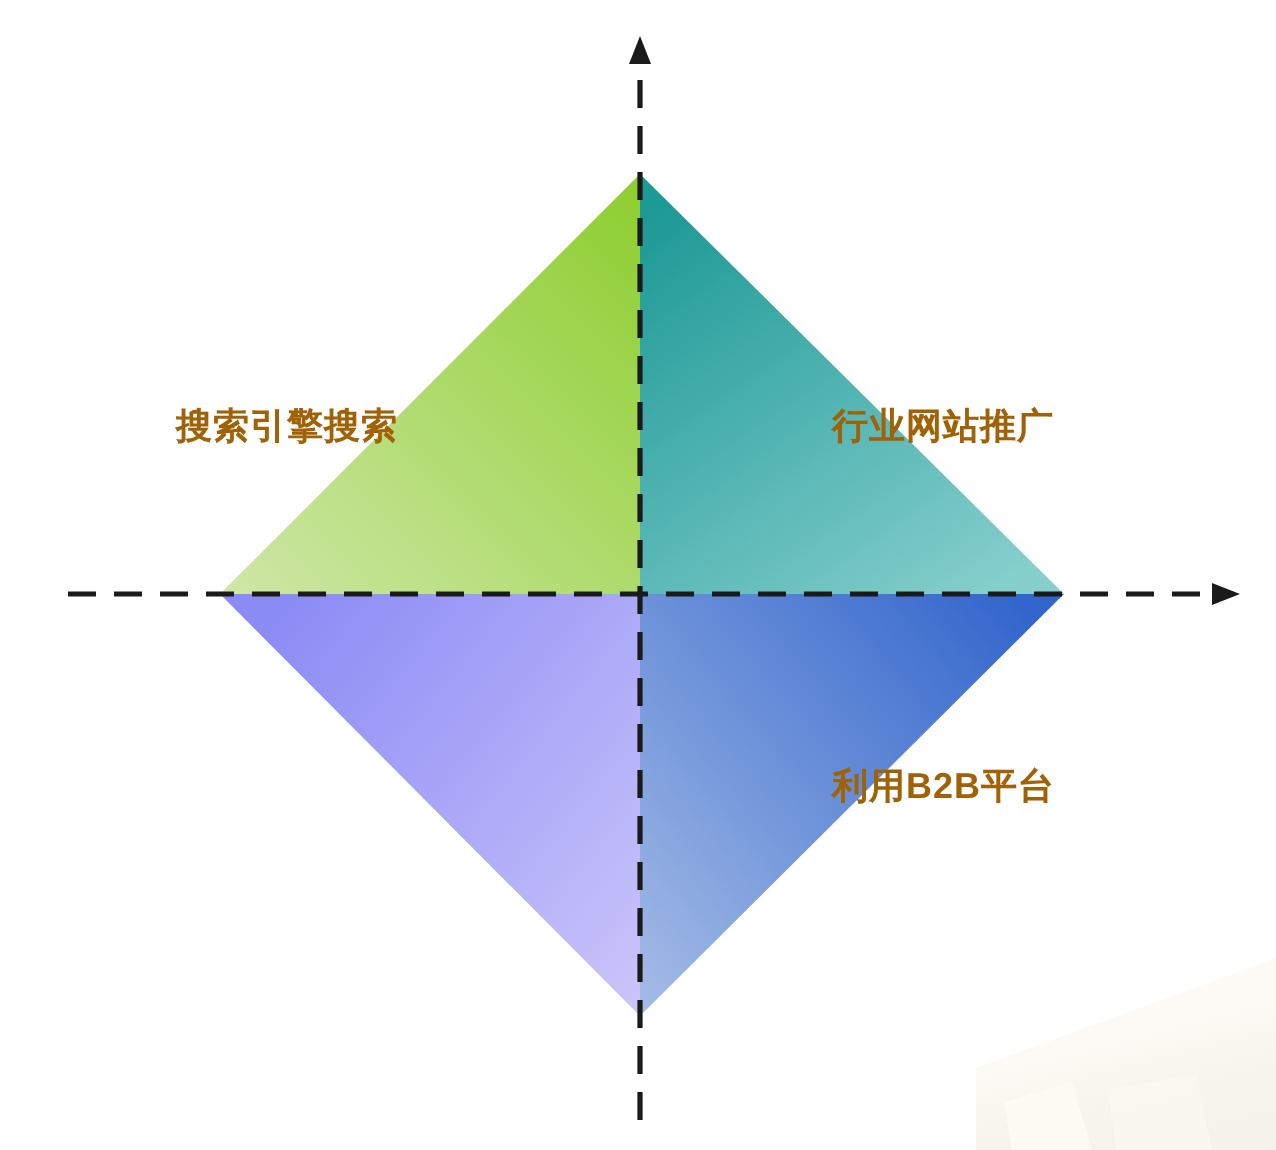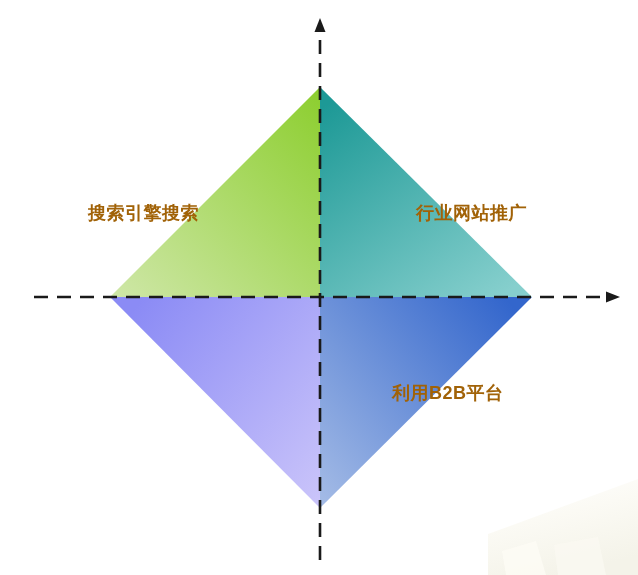--- a/index.html
+++ b/index.html
@@ -29,21 +29,21 @@
     color: #a16207;
     font-weight: bold;
     font-size: 18px;
     letter-spacing: 0.5px;
     white-space: nowrap;
     font-family: "Liberation Sans", "DejaVu Sans", sans-serif;
   }
   #label-tl { left: 88px;  top: 201px; }
   #label-tr { left: 404px; top: 201px; margin-left: 12px; }
   #label-bl { left: 114px; top: 381px; }
-  #label-br { left: 392px; top: 381px; }
+  #label-br { left: 416px; top: 381px; }
   #corner-artifact {
     position: absolute;
     right: 0;
     bottom: 0;
     width: 150px;
     height: 96px;
     pointer-events: none;
   }
 </style>
 </head>

